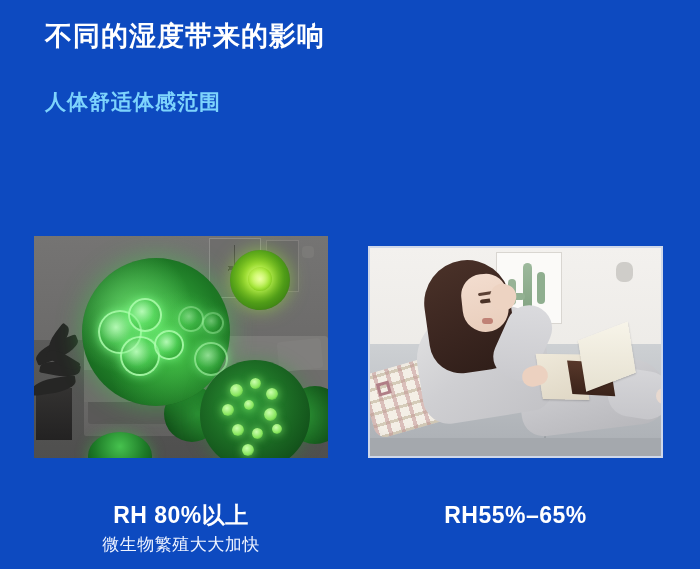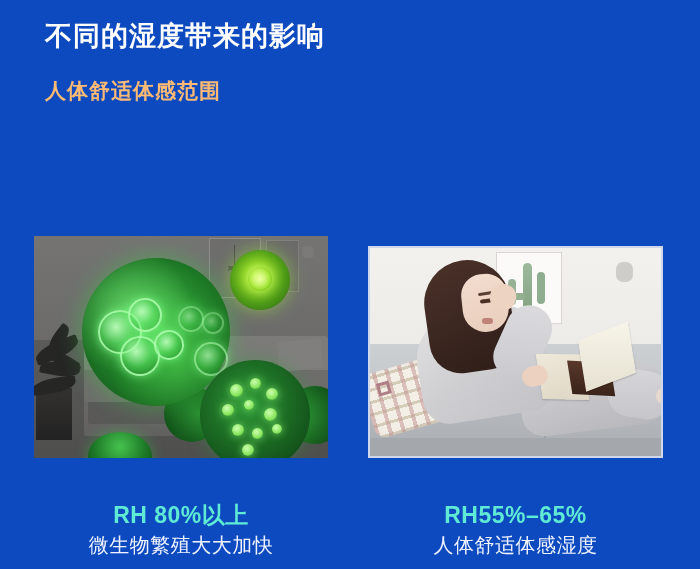--- a/index.html
+++ b/index.html
@@ -18,21 +18,21 @@
     font-size:27px; font-weight:bold; letter-spacing:1px;
     line-height:34px; color:#ffffff; white-space:nowrap;
   }
   .intro{
     position:absolute; left:45px; top:74px;
     font-size:21px; font-weight:normal; line-height:33px;
     color:#f2f6ff; letter-spacing:0.5px;
   }
   .intro .line{ white-space:nowrap; }
   .intro .bold{ font-weight:bold; color:#ffffff; }
-  .intro .line-strong{ font-weight:bold; color:#fdba74; letter-spacing:1px;}
+  .intro .line-strong{ font-weight:bold; color:#7dd3fc; letter-spacing:1px;margin-top:11px;}
 
   
   .panels{ position:absolute; left:0; top:236px; width:700px; height:224px; }
 
   .photo{
     position:absolute; top:0; overflow:hidden;
     background:#3d3d3d;
   }
   .photo-left{ left:34px; width:294px; height:222px; }
   .photo-right{ left:368px; width:295px; height:212px; top:10px;
@@ -220,22 +220,22 @@
     background:linear-gradient(200deg,#f7f4e9,#e6e1d1); transform:skewY(-12deg);
     box-shadow:0 1px 2px rgba(0,0,0,.2); }
   .book-spine{ position:absolute; left:30px; top:28px; width:42px; height:34px;
     background:linear-gradient(180deg,#58382a,#3a231a); transform:skewY(12deg); }
 
   
   .caption{ position:absolute; top:500px; text-align:center; }
   .caption-left{ left:34px; width:294px; }
   .caption-right{ left:368px; width:295px; }
   .caption .cap-main{ font-size:23px; font-weight:bold; letter-spacing:.5px;
-    color:#5eead4; line-height:30px; }
-  .caption .cap-sub{ font-size:20px; font-weight:normal; letter-spacing:.5px;
+    color:#ffffff; line-height:30px; }
+  .caption .cap-sub{ font-size:17px; font-weight:normal; letter-spacing:.5px;
     color:#eef3ff; line-height:26px; margin-top:2px; }
 </style>
 </head>
 <body>
 
 <div class="page-title">不同的湿度带来的影响</div>
 
 <div class="intro">
   <div class="line line-strong">人体舒适体感范围</div>
 </div>
@@ -333,14 +333,13 @@
   </div>
 </div>
 
 <div class="caption caption-left">
   <div class="cap-main">RH 80%以上</div>
   <div class="cap-sub">微生物繁殖大大加快</div>
 </div>
 
 <div class="caption caption-right">
   <div class="cap-main">RH55%–65%</div>
-  <div class="cap-sub">人体舒适体感湿度</div>
 </div>
 
 </body></html>

